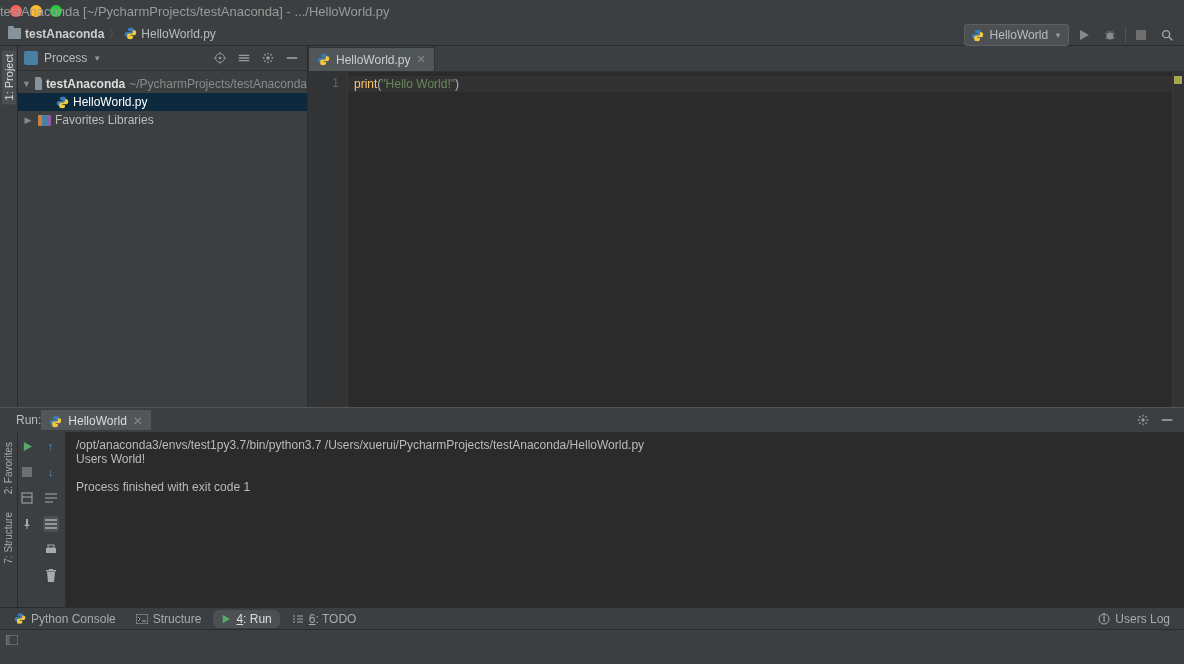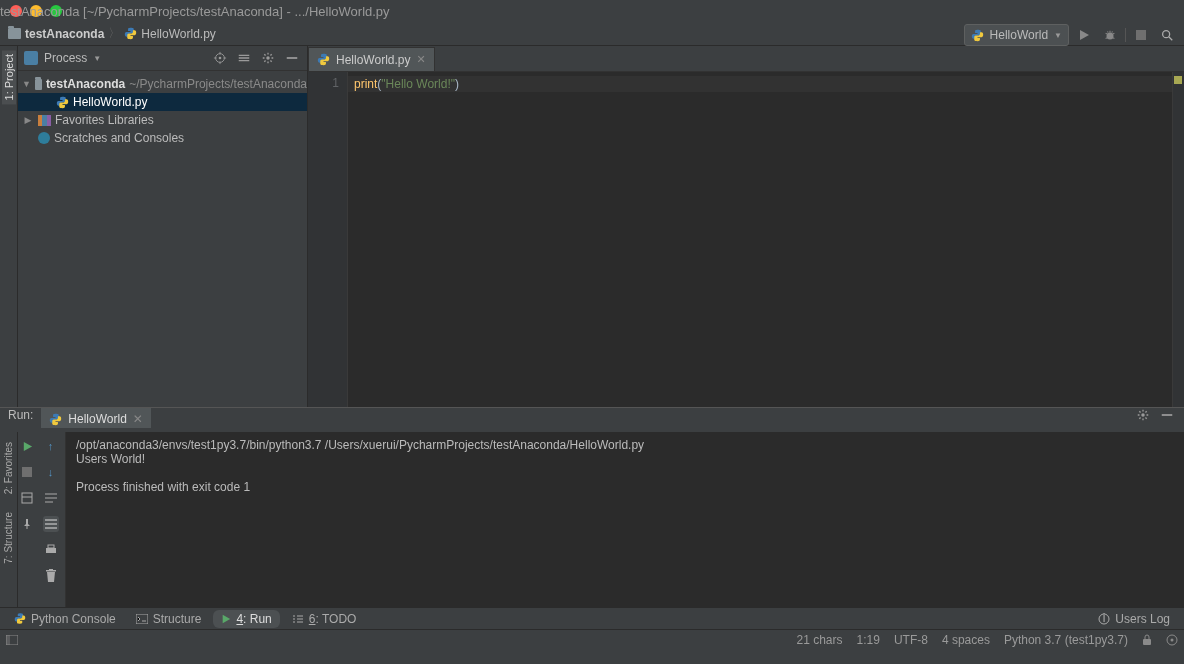--- a/index.html
+++ b/index.html
@@ -65,21 +65,21 @@
 .code .line { height:16px; display:flex; align-items:center; }
 .code-whole-line-highlight { position:absolute; left:0; right:0; top:4px; height:16px; background:#323232; }
 .fn { color:#ffc66d; }
 .paren { color:#a9b7c6; }
 .str { color:#6a8759; }
 .editor-right-gutter { width:12px; background:#313335; border-left:1px solid #3a3a3a; position:relative; }
 .editor-right-gutter .warn { position:absolute; top:4px; right:2px; width:8px; height:8px; background:#a8a853; }
 
 
 .run-panel { height: 200px; background:#2b2b2b; border-top:1px solid #555; display:flex; flex-direction:column; position:relative; }
-.run-header { height:24px; background:#3c3f41; display:flex; align-items:flex-start; padding-left:8px; gap:8px; }
+.run-header { height:24px; background:#3c3f41; display:flex; align-items:center; padding-left:16px; }
 .run-header .label { color:#bbb; }
 .run-tab { height:20px; background:#515658; display:flex; align-items:center; gap:6px; padding:0 8px; color:#ddd; border-top:2px solid transparent; }
 .run-header .tools { margin-left:auto; display:flex; gap:10px; padding-right:10px; color:#9a9a9a; }
 .run-body { flex:1; display:flex; }
 .run-toolbar-col { width:18px; background:#3c3f41; display:flex; flex-direction:column; align-items:center; padding-top:6px; gap:10px; }
 .run-toolbar-col2 { width:30px; background:#3c3f41; display:flex; flex-direction:column; align-items:center; padding-top:6px; gap:10px; border-right:1px solid #323232; }
 .run-icon { width:16px; height:16px; display:flex; align-items:center; justify-content:center; color:#aaa; font-size:11px; }
 .run-icon.play { color:#59a869; }
 .run-icon.stop { color:#888; }
 .run-icon.active-bg { background:#4c5052; border-radius:3px; }
@@ -214,25 +214,20 @@
               <path fill="#f0c93e" d="M8 15c3 0 3-1 3-2v-2H8v-1h5c1 0 2-1 2-3s-1-3-2-3h-2v2c0 1-1 2-2 2H6c-1 0-2 1-2 2v3c0 1 0 2 4 2z"></path>
             </svg>
         </span>
         <span>HelloWorld.py</span>
       </div>
       <div class="tree-row">
         <span class="exp">▶</span>
         <span class="lib-ico"></span>
         <span>Favorites Libraries</span>
       </div>
-      <div class="tree-row">
-        <span class="exp"></span>
-        <span class="scratch-ico"></span>
-        <span>Scratches and Consoles</span>
-      </div>
     </div>
   </div>
 
   <div class="editor-area">
     <div class="tabbar">
       <div class="etab">
         <span class="py-ico">
           <svg viewBox="0 0 16 16">
               <path fill="#3c7ab5" d="M8 1c-3 0-3 1-3 2v2h3v1H3c-1 0-2 1-2 3s1 3 2 3h2v-2c0-1 1-2 2-2h3c1 0 2-1 2-2V3c0-1 0-2-4-2z"></path>
               <path fill="#f0c93e" d="M8 15c3 0 3-1 3-2v-2H8v-1h5c1 0 2-1 2-3s-1-3-2-3h-2v2c0 1-1 2-2 2H6c-1 0-2 1-2 2v3c0 1 0 2 4 2z"></path>
@@ -398,32 +393,13 @@
   </div>
 </div>
 
 <div class="statusbar">
   <span>
       <svg width="12" height="10" viewBox="0 0 12 10">
         <rect width="12" height="10" stroke="#8a8a8a" fill="none"></rect>
         <rect x="0" y="0" width="4" height="10" fill="#8a8a8a" opacity="0.4"></rect>
       </svg>
     </span>
-  <div class="right">
-    <span>21 chars</span>
-    <span>1:19</span>
-    <span>UTF-8</span>
-    <span>4 spaces</span>
-    <span>Python 3.7 (test1py3.7)</span>
-    <span>
-        <svg width="10" height="12" viewBox="0 0 10 12">
-          <rect x="1" y="5" width="8" height="6" rx="1" fill="#8a8a8a"></rect>
-          <path d="M3 5V3a2 2 0 014 0v2" stroke="#8a8a8a" fill="none"></path>
-        </svg>
-      </span>
-    <span>
-        <svg width="12" height="12" viewBox="0 0 12 12">
-          <circle cx="6" cy="6" r="5" fill="none" stroke="#8a8a8a"></circle>
-          <circle cx="6" cy="6" r="1.5" fill="#8a8a8a"></circle>
-        </svg>
-      </span>
-  </div>
 </div>
 
 </body></html>

